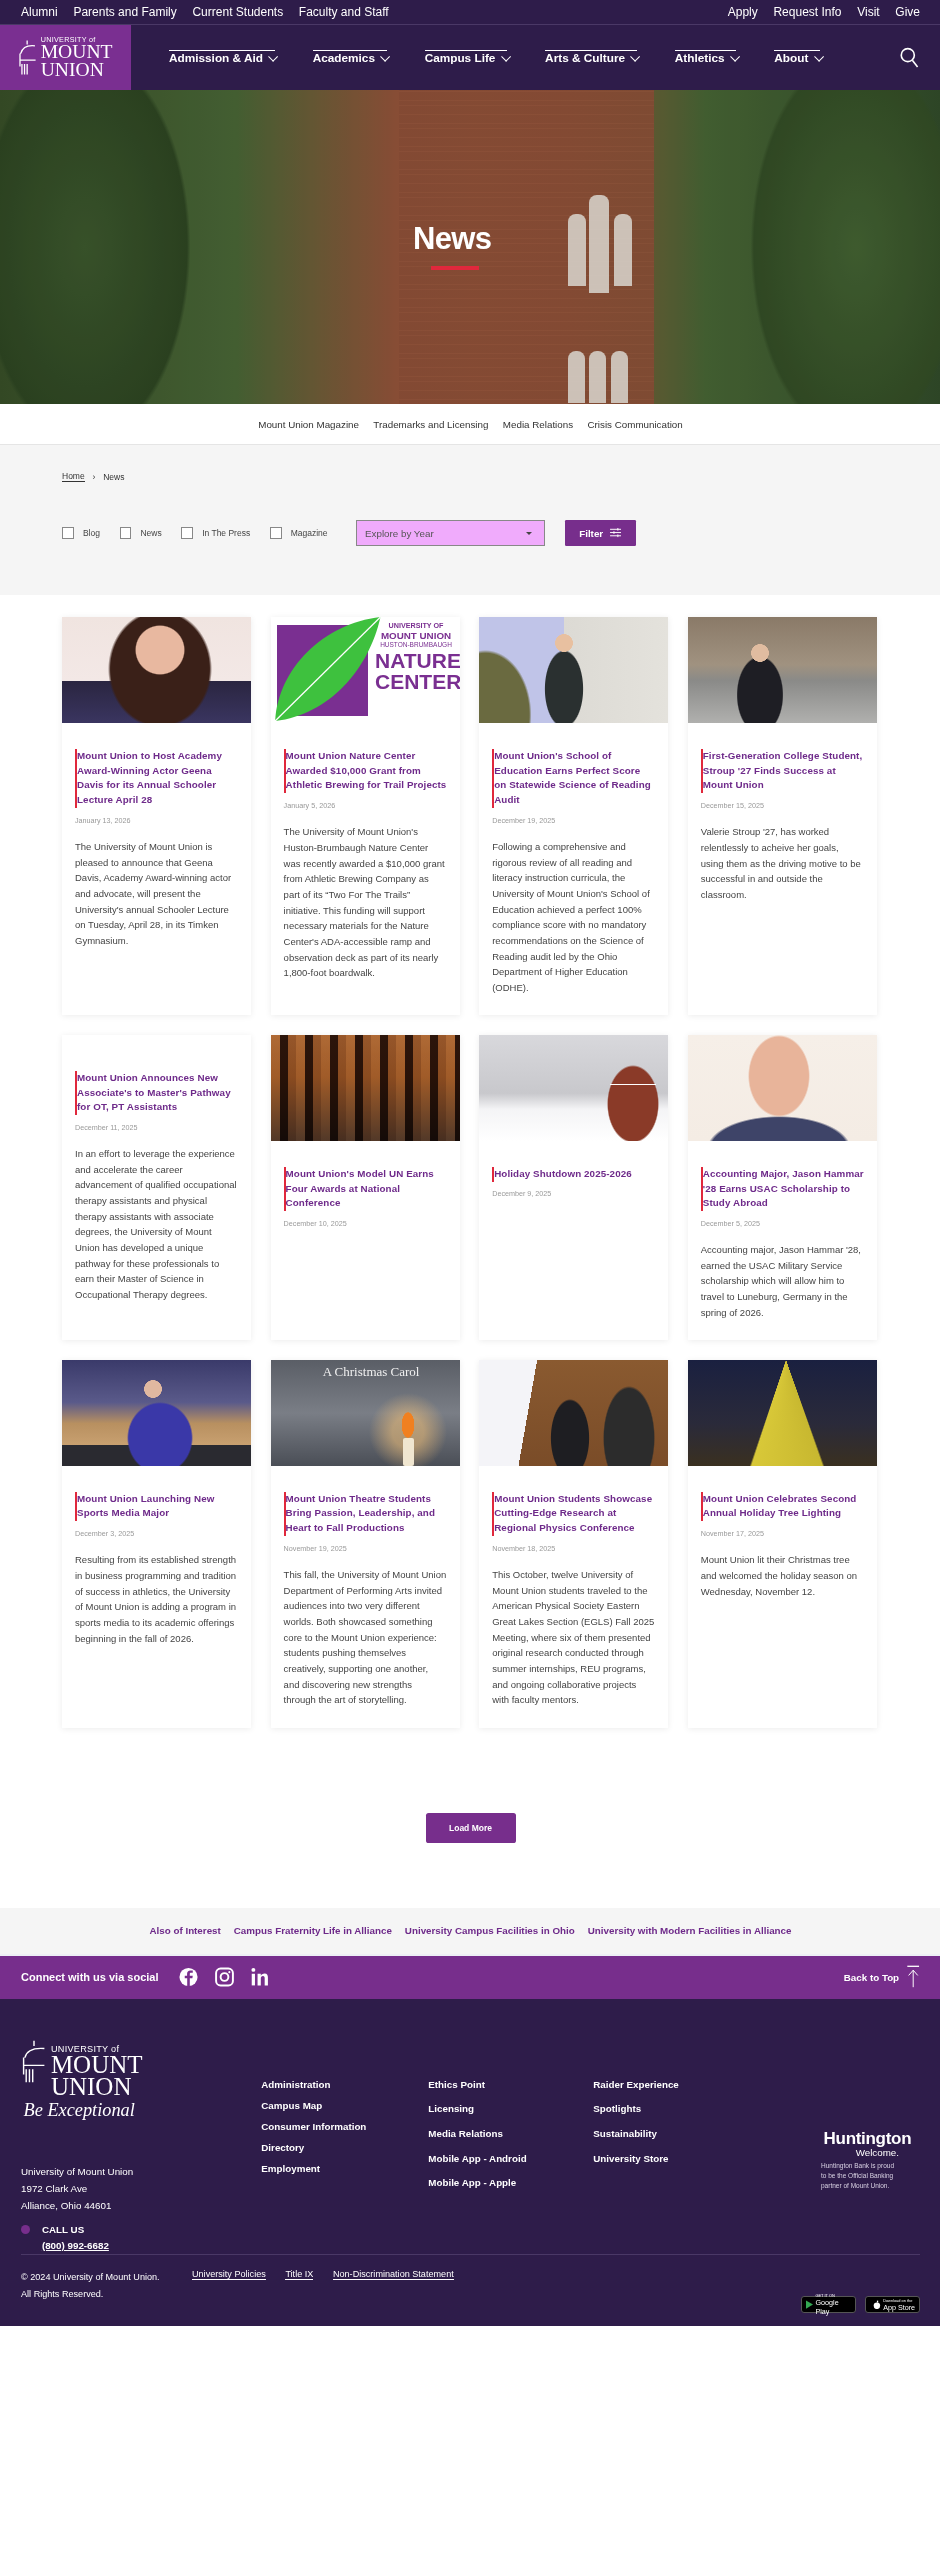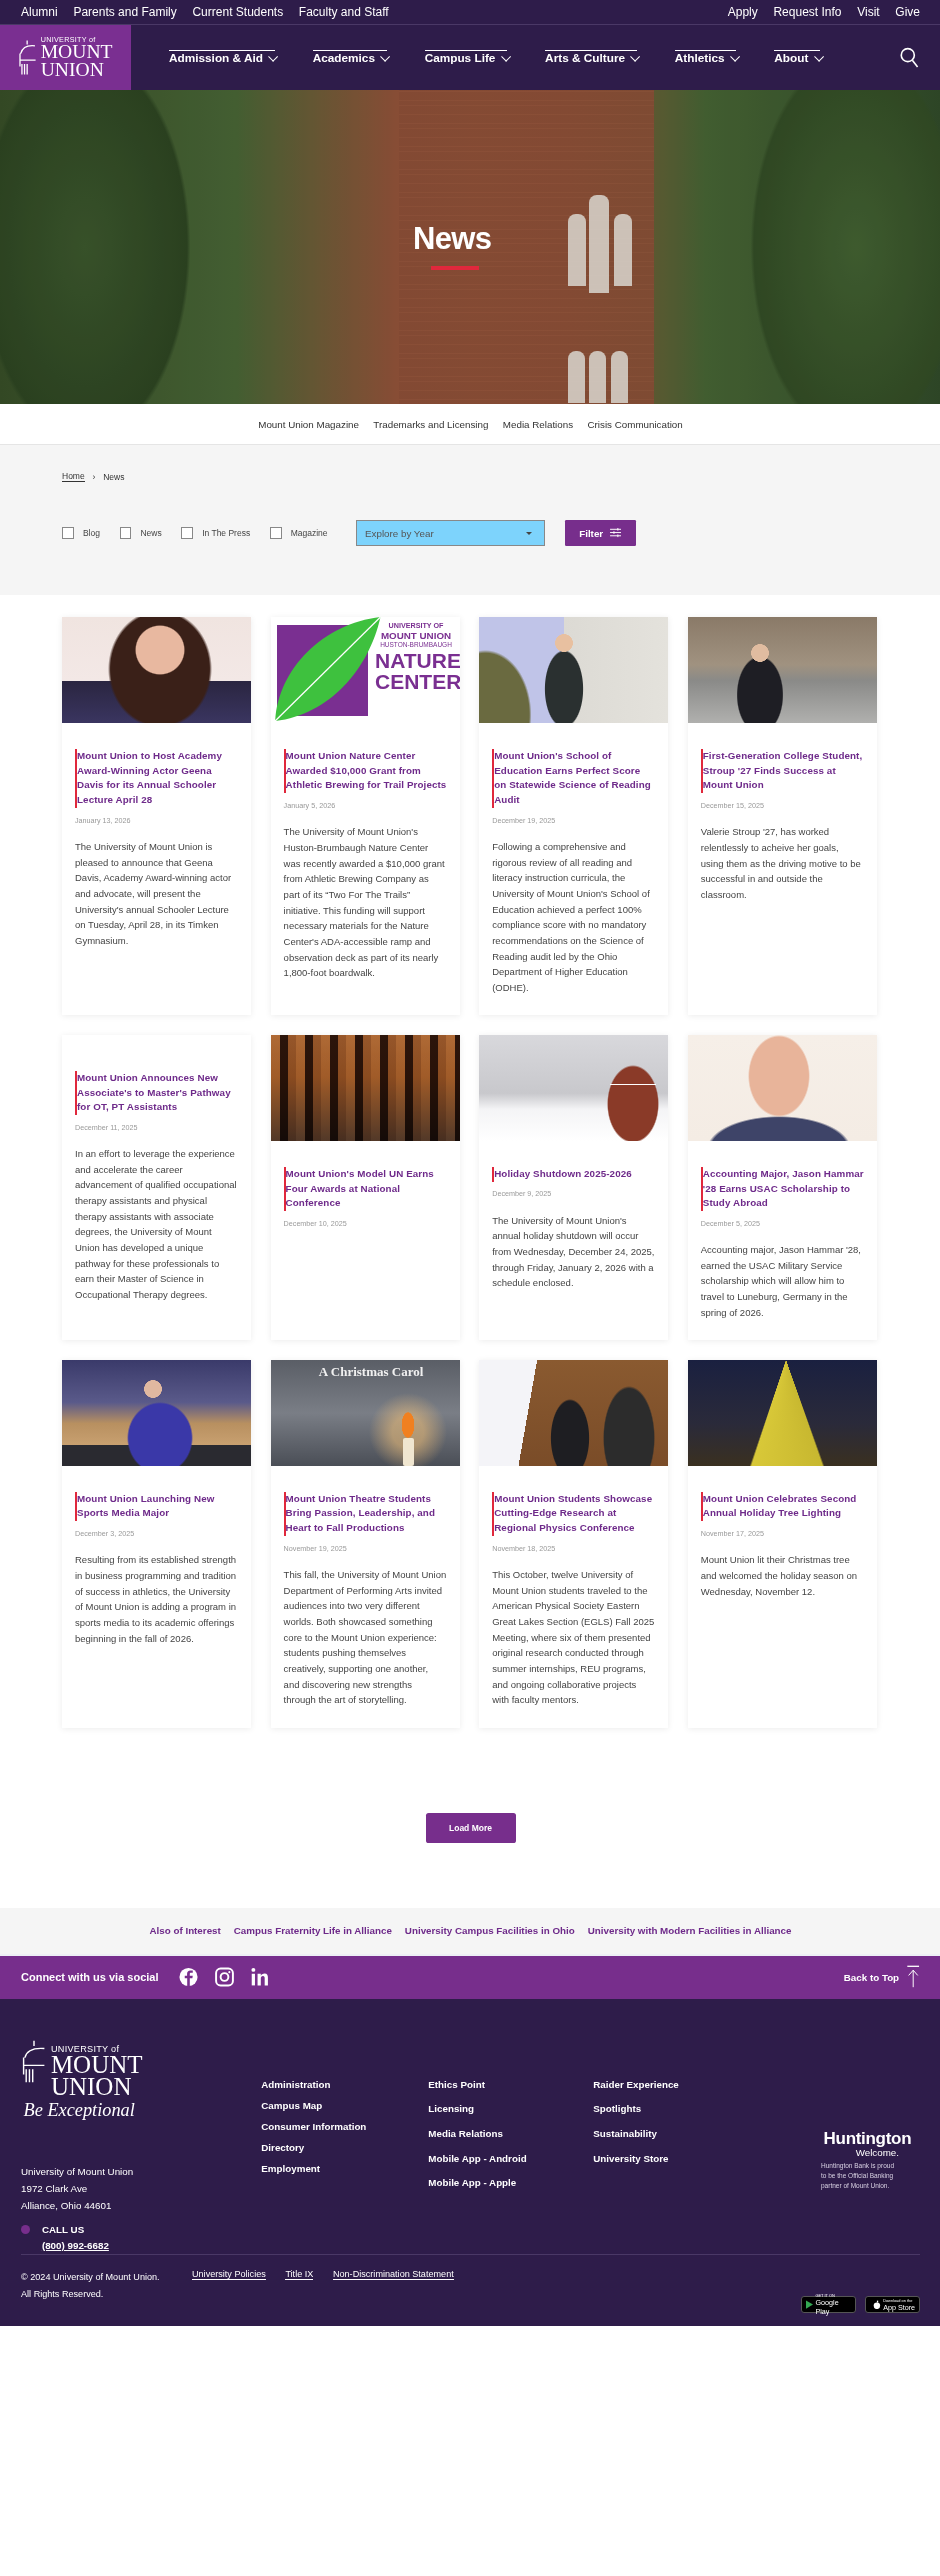--- a/index.html
+++ b/index.html
@@ -39,21 +39,21 @@
   
   .subnav { height: 41px; display: flex; align-items: center; justify-content: center; gap: 14.4px; font-size: 9.8px; color: #333; border-bottom: 0.7px solid #e5e5e5; }
 
   
   .filters { background: #f5f5f5; padding: 26px 62px 25px; height: 150px; }
   .breadcrumb { font-size: 8.5px; display: flex; gap: 7.8px; align-items: center; color: #333; }
   .breadcrumb .home { border-bottom: 0.7px solid #333; }
   .filter-row { display: flex; align-items: center; margin-top: 38px; }
   .cb { display: flex; align-items: center; gap: 9.1px; margin-right: 19.6px; font-size: 8.5px; color: #444; }
   .cb .box { width: 11.8px; height: 11.8px; border: 0.7px solid #888; background: #fff; }
-  .select { width: 189px; height: 26px; border: 0.7px solid #888; background: #7dd3fc; display: flex; align-items: center; justify-content: space-between; padding: 0 11.8px 0 7.8px; font-size: 9.8px; color: #555; margin-left: 9.1px; }
+  .select { width: 189px; height: 26px; border: 0.7px solid #888; background: #f0abfc; display: flex; align-items: center; justify-content: space-between; padding: 0 11.8px 0 7.8px; font-size: 9.8px; color: #555; margin-left: 9.1px; }
   .select .caret { width: 0; height: 0; border-left: 3.3px solid transparent; border-right: 3.3px solid transparent; border-top: 3.9px solid #444; }
   .filter-btn { margin-left: 19.6px; height: 26px; width: 71px; background: #772e8c; color: #fff; font-weight: bold; font-size: 9.8px; display: flex; align-items: center; justify-content: center; gap: 6.5px; border-radius: 1.3px; }
 
   
   .grid-wrap { padding: 22px 62px 0; }
   .grid { display: grid; grid-template-columns: repeat(4, 189px); column-gap: 19.6px; row-gap: 19.6px; }
   .card { background: #fff; box-shadow: 0 1.3px 6.5px rgba(0,0,0,0.08); display: flex; flex-direction: column; }
   .card-img { height: 106px; width: 100%; position: relative; overflow: hidden; }
   .card-body { padding: 26px 13px 19.6px 13px; }
   .card-body.noimg { padding-top: 36px; }
@@ -284,21 +284,20 @@
       <div class="card-body">
         <div class="card-title">Mount Union's Model UN Earns Four Awards at National Conference</div>
         <div class="card-date">December 10, 2025</div>
       </div>
     </a>
     <a class="card">
       <div class="card-img" style="background: linear-gradient(180deg, transparent 0 40%, #fff 40% 42%, transparent 42%) no-repeat 131px 23px / 46px 65px, radial-gradient(ellipse 26px 39px at 154px 69px, #8a3a28 0 95%, transparent 100%), linear-gradient(180deg, #d8d8dc 0%, #c8c8cc 55%, #f4f4f6 70%, #ffffff 100%);"></div>
       <div class="card-body">
         <div class="card-title">Holiday Shutdown 2025-2026</div>
         <div class="card-date">December 9, 2025</div>
-        <div class="card-text">The University of Mount Union's annual holiday shutdown will occur from Wednesday, December 24, 2025, through Friday, January 2, 2026 with a schedule enclosed.</div>
       </div>
     </a>
     <a class="card">
       <div class="card-img" style="background: radial-gradient(ellipse 31px 41px at 91px 41px, #e8b49a 0 95%, transparent 100%), radial-gradient(ellipse 72px 33px at 91px 114px, #3e4468 0 95%, transparent 100%), linear-gradient(180deg, #f6efe8 0%, #f4ece4 100%);"></div>
       <div class="card-body">
         <div class="card-title">Accounting Major, Jason Hammar '28 Earns USAC Scholarship to Study Abroad</div>
         <div class="card-date">December 5, 2025</div>
         <div class="card-text">Accounting major, Jason Hammar '28, earned the USAC Military Service scholarship which will allow him to travel to Luneburg, Germany in the spring of 2026.</div>
       </div>
     </a>
@@ -306,21 +305,21 @@
     <a class="card">
       <div class="card-img" style="background: radial-gradient(circle 9.1px at 91px 29px, #e0b8a0 0 95%, transparent 100%), radial-gradient(ellipse 33px 36px at 98px 78px, #3a38a8 0 95%, transparent 100%), linear-gradient(180deg, #3a3a6a 0%, #5a5a8a 40%, #b89060 60%, #c8a070 80%, #2a2a30 80%, #2a2a30 100%);"></div>
       <div class="card-body">
         <div class="card-title">Mount Union Launching New Sports Media Major</div>
         <div class="card-date">December 3, 2025</div>
         <div class="card-text">Resulting from its established strength in business programming and tradition of success in athletics, the University of Mount Union is adding a program in sports media to its academic offerings beginning in the fall of 2026.</div>
       </div>
     </a>
     <a class="card">
       <div class="card-img" style="background: radial-gradient(ellipse 6.5px 13px at 137px 65px, #f08020 0 95%, transparent 100%), radial-gradient(ellipse 39px 39px at 137px 72px, rgba(255,200,120,0.5) 0 40%, transparent 100%), linear-gradient(180deg, #5a5e66 0%, #7a7e86 50%, #4a4e56 100%);">
-        <div style="position:absolute;left:12px;right:0;top:3.9px;text-align:center;color:#f0f0f0;font-family:'Liberation Serif',serif;font-size:13px;font-weight:bold;">A Christmas Carol</div>
+        <div style="position:absolute;left:12px;right:0;top:3.9px;text-align:center;color:#f0f0f0;font-family:'Liberation Serif',serif;font-size:13px;">A Christmas Carol</div>
         <div style="position:absolute;left:132px;top:78px;width:11.8px;height:28px;background:#f0e6d0;border-radius:2px;"></div>
       </div>
       <div class="card-body">
         <div class="card-title">Mount Union Theatre Students Bring Passion, Leadership, and Heart to Fall Productions</div>
         <div class="card-date">November 19, 2025</div>
         <div class="card-text">This fall, the University of Mount Union Department of Performing Arts invited audiences into two very different worlds. Both showcased something core to the Mount Union experience: students pushing themselves creatively, supporting one another, and discovering new strengths through the art of storytelling.</div>
       </div>
     </a>
     <a class="card">
       <div class="card-img" style="background: linear-gradient(100deg, #f4f4f8 0 28%, transparent 28%), radial-gradient(ellipse 19.6px 39px at 91px 78px, #1e1e22 0 95%, transparent 100%), radial-gradient(ellipse 26px 52px at 150px 78px, #2c2c2c 0 95%, transparent 100%), linear-gradient(180deg, #8a5a30 0%, #7a4c28 100%);"></div>

